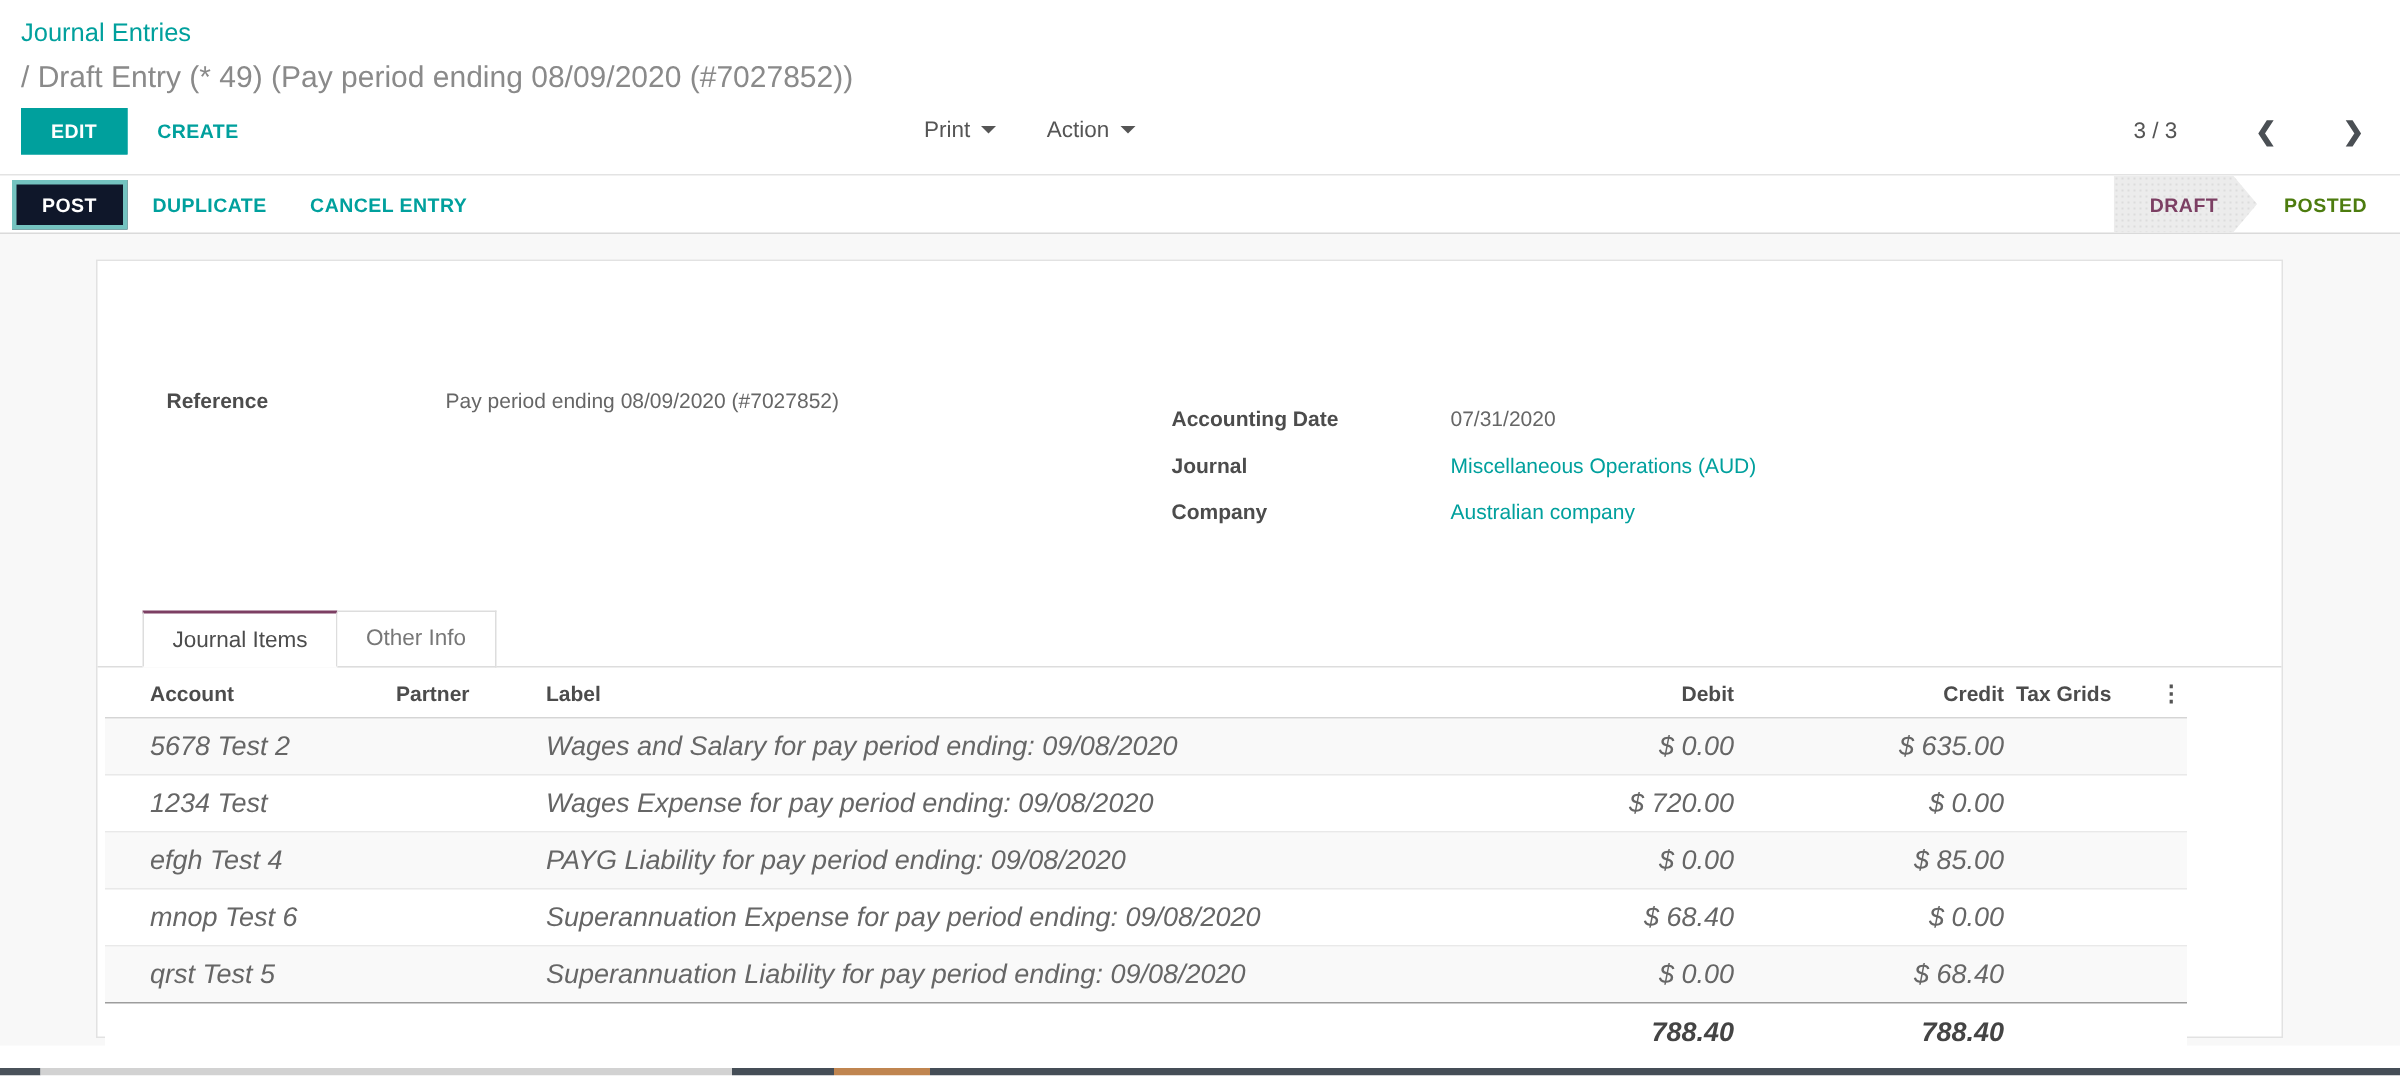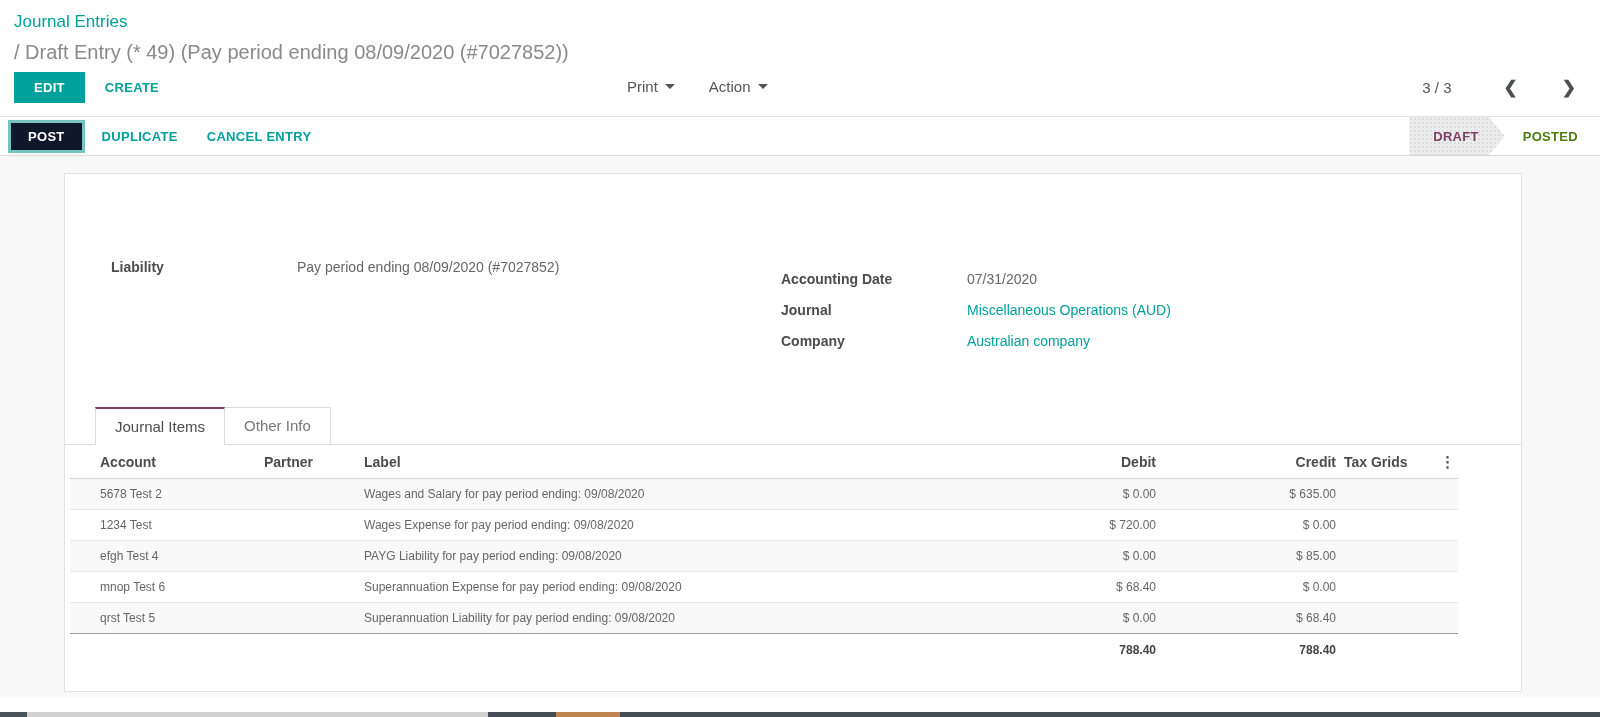--- a/index.html
+++ b/index.html
@@ -17,21 +17,21 @@
   .btn-edit {
     background:#00a09d; color:#fff; border:1px solid #00a09d;
     font-family:inherit; font-size:13px; font-weight:bold; letter-spacing:.3px;
     padding:7px 19px; cursor:pointer;
   }
   .btn-flat {
     background:none; border:none; color:#00a09d; font-family:inherit;
     font-size:13px; font-weight:bold; letter-spacing:.3px; cursor:pointer; padding:7px 0;
   }
   .btn-create { margin-left:20px; }
-  .dropdown-group { position:absolute; left:600px; top:10px; display:flex; gap:30px;margin-left:11px; }
+  .dropdown-group { position:absolute; left:600px; top:10px; display:flex; gap:30px; }
   .dropdown-toggle {
     background:none; border:none; font-family:inherit; color:#555;
     font-size:15px; cursor:pointer; display:flex; align-items:center; gap:7px; padding:4px 2px;
   }
   .caret-down { width:0; height:0; border-left:5px solid transparent; border-right:5px solid transparent; border-top:5px solid #555; display:inline-block; }
   .pager { margin-left:auto; display:flex; align-items:center; gap:28px; }
   .pager-count { color:#555; font-size:15px; margin-right:16px; }
   .pager-btn { background:none; border:none; color:#4a4f54; font-size:17px; font-weight:bold; cursor:pointer; padding:2px 8px; font-family:inherit; }
 
   
@@ -84,21 +84,21 @@
   .tab.active { color:#4c4c4c; border-top:2px solid #7c3f63; border-bottom:1px solid #fff; }
   .tab.inactive { color:#777; border-left:none; }
 
   
   table.jtable { border-collapse:collapse; margin-left:5px; width:1388px; table-layout:fixed; }
   .jtable th {
     font-size:14px; font-weight:bold; color:#4c4c4c; text-align:left;
     padding:8px 4px 7px 4px; border-bottom:1px solid #d5d5d5;
   }
   .jtable th.num, .jtable td.num { text-align:right; }
-  .jtable td { font-size:12px; color:#666; padding:8px 4px; border-top:1px solid #e9e9e9; }
+  .jtable td { font-size:18px; color:#666; padding:8px 4px; border-top:1px solid #e9e9e9;font-style:italic; }
   .jtable tbody tr:nth-child(odd) { background:#f9f9f9; }
   .jtable tbody tr { cursor:pointer; }
   .jtable td.first, .jtable th.first { padding-left:30px; }
   .jtable tfoot td { border-top:1px solid #9d9d9d; font-weight:bold; color:#444; padding:9px 4px; background:#fff; }
   .opt-col-btn { background:none; border:none; color:#555; font-size:15px; font-weight:bold; cursor:pointer; padding:0 6px; font-family:inherit; }
 
   
   .bottom-edge { position:absolute; left:0; bottom:0; width:1600px; height:5px; display:flex; z-index:5; }
   .be-1 { width:27px;  background:#4a525a; }
   .be-2 { width:461px; background:#d2d2d2; }
@@ -144,21 +144,21 @@
     <div class="step-posted">POSTED</div>
   </div>
 </div>
 
 <div class="content-area">
   <div class="sheet">
 
     <div class="field-groups">
       <div class="fg-left">
         <div class="field-row">
-          <span class="field-label">Liability</span>
+          <span class="field-label">Reference</span>
           <span class="field-value">Pay period ending 08/09/2020 (#7027852)</span>
         </div>
       </div>
       <div class="fg-right">
         <div class="field-row">
           <span class="field-label">Accounting Date</span>
           <span class="field-value">07/31/2020</span>
         </div>
         <div class="field-row">
           <span class="field-label">Journal</span>

